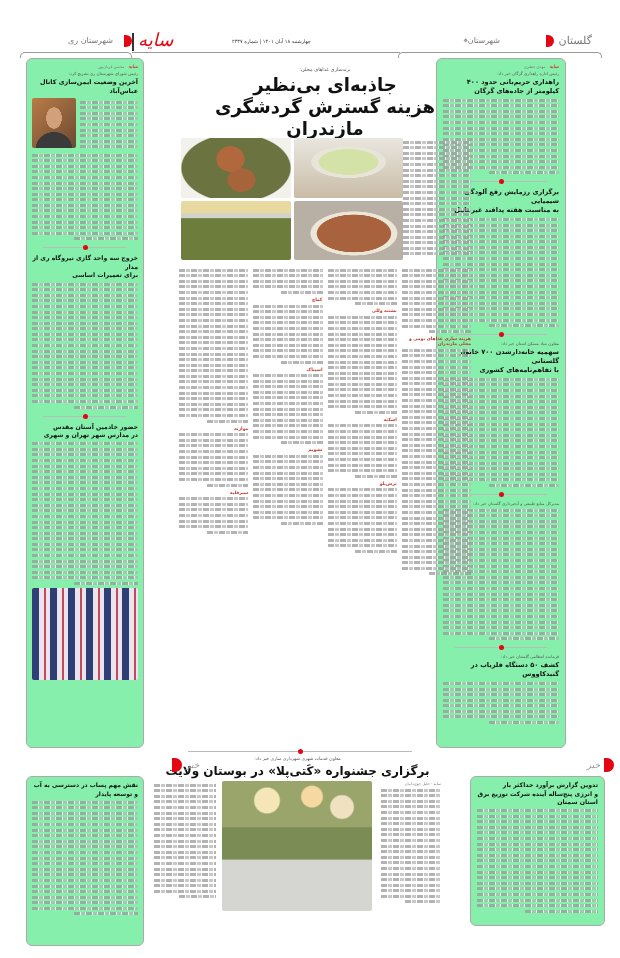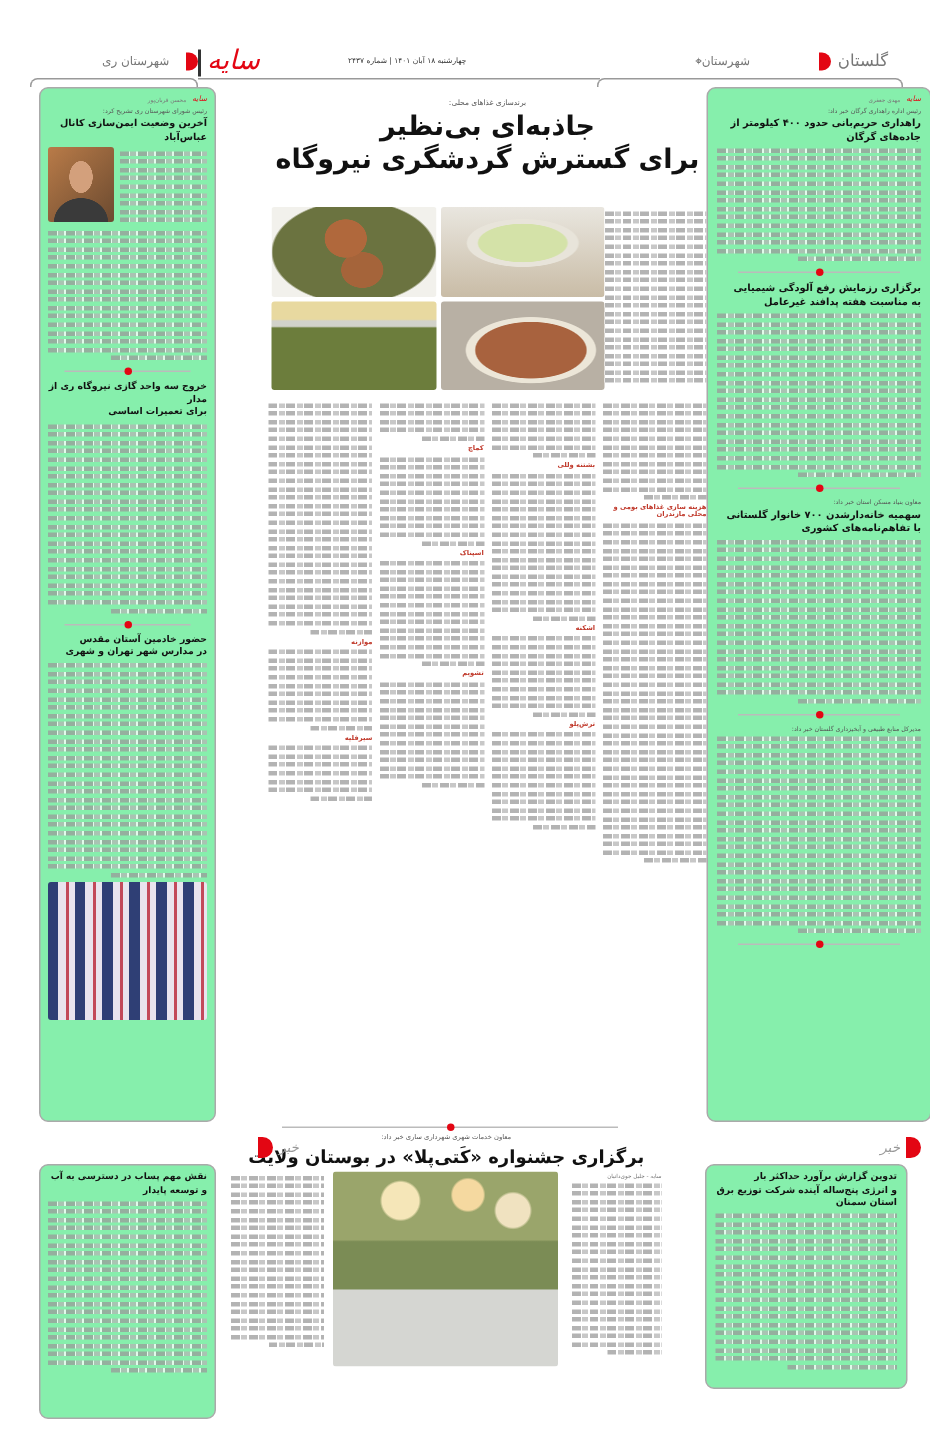--- a/index.html
+++ b/index.html
@@ -57,21 +57,21 @@
   <div class="mh-marker r"></div>
   <div class="mh-pin">⌖</div>
   <div class="mh-section r">شهرستان</div>
   <div class="mh-dateline">چهارشنبه ۱۸ آبان ۱۴۰۱ | شماره ۲۴۳۷</div>
   <div class="mh-logo">سایه</div>
   <div class="mh-vbar" style="left:132px"></div>
   <div class="mh-marker l"></div>
   <div class="mh-section l">شهرستان ری</div>
 </div>
 
-<div class="col" style="left:471px; top:58px; width:150px; height:690px;">
+<div class="col" style="left:436px; top:58px; width:130px; height:690px;">
   <div class="box" style="position:absolute; inset:0; padding:4px 6px;">
     <article>
       <div class="tag-row">
         <span class="brand-tag">سایه</span>
         <span class="author">مهدی جعفری</span>
       </div>
       <div class="kicker">رئیس اداره راهداری گرگان خبر داد:</div>
       <div class="hl" style="font-size:6.6px; line-height:9px;">راهداری حریم‌بانی حدود ۴۰۰ کیلومتر از جاده‌های گرگان</div>
       <div class="text-lines">
         <span></span>
@@ -169,20 +169,34 @@
           <span></span>
           <span></span>
           <span></span>
           <span></span>
           <span></span>
           <span></span>
           <span class="short"></span>
       </div>
     </article>
     <div class="divider"></div>
+    <article>
+      <div class="kicker">فرمانده انتظامی گلستان خبر داد:</div>
+      <div class="hl" style="font-size:6.6px; line-height:9px;">کشف ۵۰ دستگاه فلزیاب در گنبدکاووس</div>
+      <div class="text-lines">
+        <span></span>
+          <span></span>
+          <span></span>
+          <span></span>
+          <span></span>
+          <span></span>
+          <span></span>
+          <span class="short"></span>
+      </div>
+    </article>
   </div>
 </div>
 
 <div class="section-tab" style="right:6px; top:758px;">
   <span class="marker"></span>
   <span class="label">خبر</span>
 </div>
 
 <div class="col box" style="left:470px; top:776px; width:135px; height:150px; padding:4px 6px;">
   <div class="hl" style="font-size:6.2px; line-height:8.5px;">تدوین گزارش برآورد حداکثر بار</div>
@@ -206,21 +220,21 @@
       <span></span>
       <span></span>
       <span></span>
       <span class="short"></span>
   </div>
 </div>
 
 <div class="col" style="left:147px; top:60px; width:300px; height:680px;margin-left:28px;">
   <div class="kicker" style="text-align:center; font-size:5px; margin-top:6px;">برندسازی غذاهای محلی:</div>
   <div class="hl" style="text-align:center; font-size:18px; line-height:22px; margin-top:2px;">جاذبه‌ای بی‌نظیر</div>
-  <div class="hl" style="text-align:center; font-size:18px; line-height:22px;">برای گسترش گردشگری نیروگاه</div>
+  <div class="hl" style="text-align:center; font-size:18px; line-height:22px;">هزینه گسترش گردشگری مازندران</div>
 
   <div style="position:absolute; top:78px; left:6px; width:222px; height:122px; display:grid; grid-template-columns:1fr 1fr; grid-template-rows:1fr 1fr; gap:3px;">
     <div class="photo" style="background:radial-gradient(ellipse 45% 35% at 50% 40%, #d4e2a8 0 60%, #e8e4da 62% 75%, transparent 77%), linear-gradient(180deg,#e9e6df,#c9bca6);"></div>
     <div class="photo" style="background:radial-gradient(ellipse 18% 30% at 45% 35%, #b0683c 0 70%, transparent 72%), radial-gradient(ellipse 18% 28% at 55% 70%, #a5643a 0 70%, transparent 72%), radial-gradient(ellipse 70% 80% at 50% 50%, #6b7340 0 70%, #f2f1ec 72%);"></div>
     <div class="photo" style="background:radial-gradient(ellipse 48% 45% at 55% 55%, #a8623e 0 70%, #ece6d8 72% 82%, #b8b0a4 84%); "></div>
     <div class="photo" style="background:linear-gradient(180deg,#e8d9a0 0 20%, #d2d2ca 22% 28%, #6c7d3c 30% 100%);"></div>
   </div>
 
   <div class="text-lines" style="position:absolute; top:78px; right:4px; width:68px;">
     <span></span>

